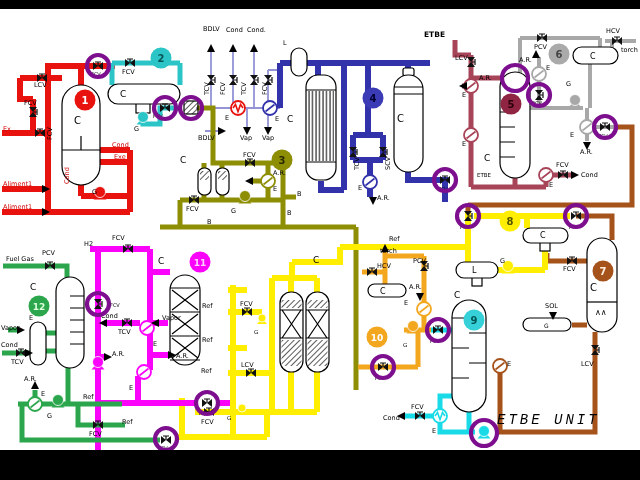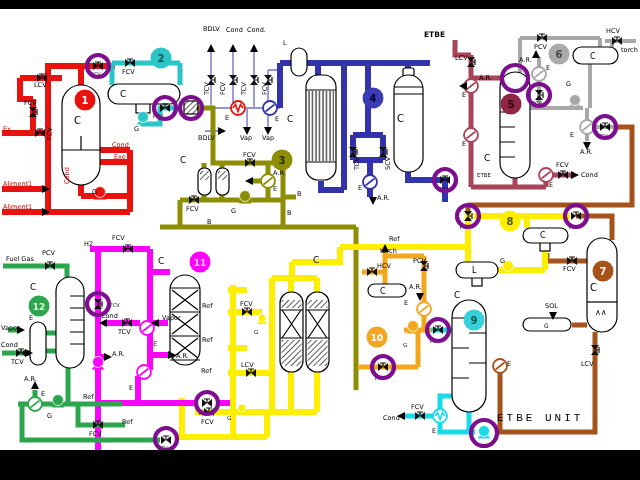--- a/index.html
+++ b/index.html
@@ -2,21 +2,21 @@
 <html style="--red: #e8120e; --teal: #2cc5c7; --olive: #8e8e05; --violet: #9393d6; --navy: #3232aa; --maroon: #a84458; --gray: #a8a8a8; --brown: #a5521b; --yellow: #ffee00; --orange: #f2a71f; --cyan: #19dbe8; --magenta: #fb02fb; --green: #2ca64c; --ring: #7d0f8f; --labeltext: #000000; --redtext: #d00000;"><head>
 <meta charset="utf-8">
 <style>
   html,body{margin:0;padding:0;background:#000;}
   #screen{position:relative;width:640px;height:480px;background:#fff;overflow:hidden;
           font-family:"DejaVu Sans",sans-serif;}
   .bar{position:absolute;left:0;width:640px;background:#000;}
   #bar-top{top:0;height:9px;}
   #bar-bottom{top:450px;height:30px;}
   #unit-title{position:absolute;left:497px;top:412px;font-family:"Liberation Mono",monospace;
-      font-size:11px;letter-spacing:3px;color:#000;white-space:nowrap;}
+      font-size:14px;letter-spacing:3px;color:#000;white-space:nowrap;font-style:italic;}
   svg{position:absolute;left:0;top:0;}
   text{font-family:"DejaVu Sans",sans-serif;}
 </style>
 </head>
 <body>
 
 <div id="screen">
   <svg id="pfd" width="640" height="480" viewBox="0 0 640 480">
     <defs>
       <pattern id="hatchD" width="4" height="4" patternUnits="userSpaceOnUse" patternTransform="rotate(45)">

